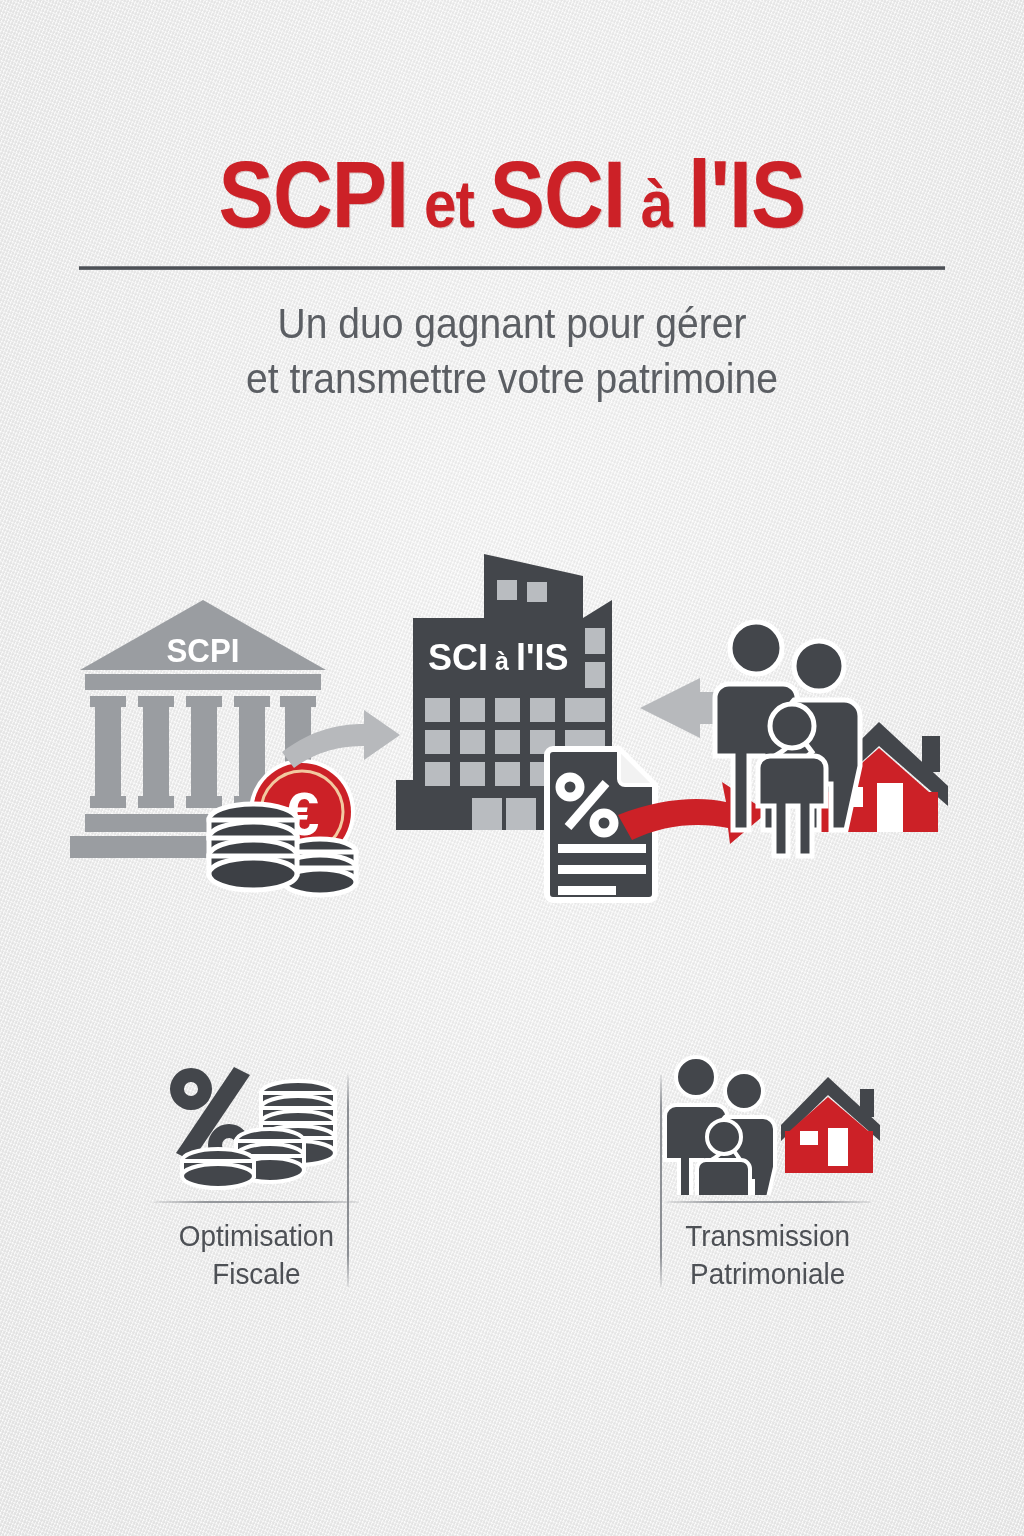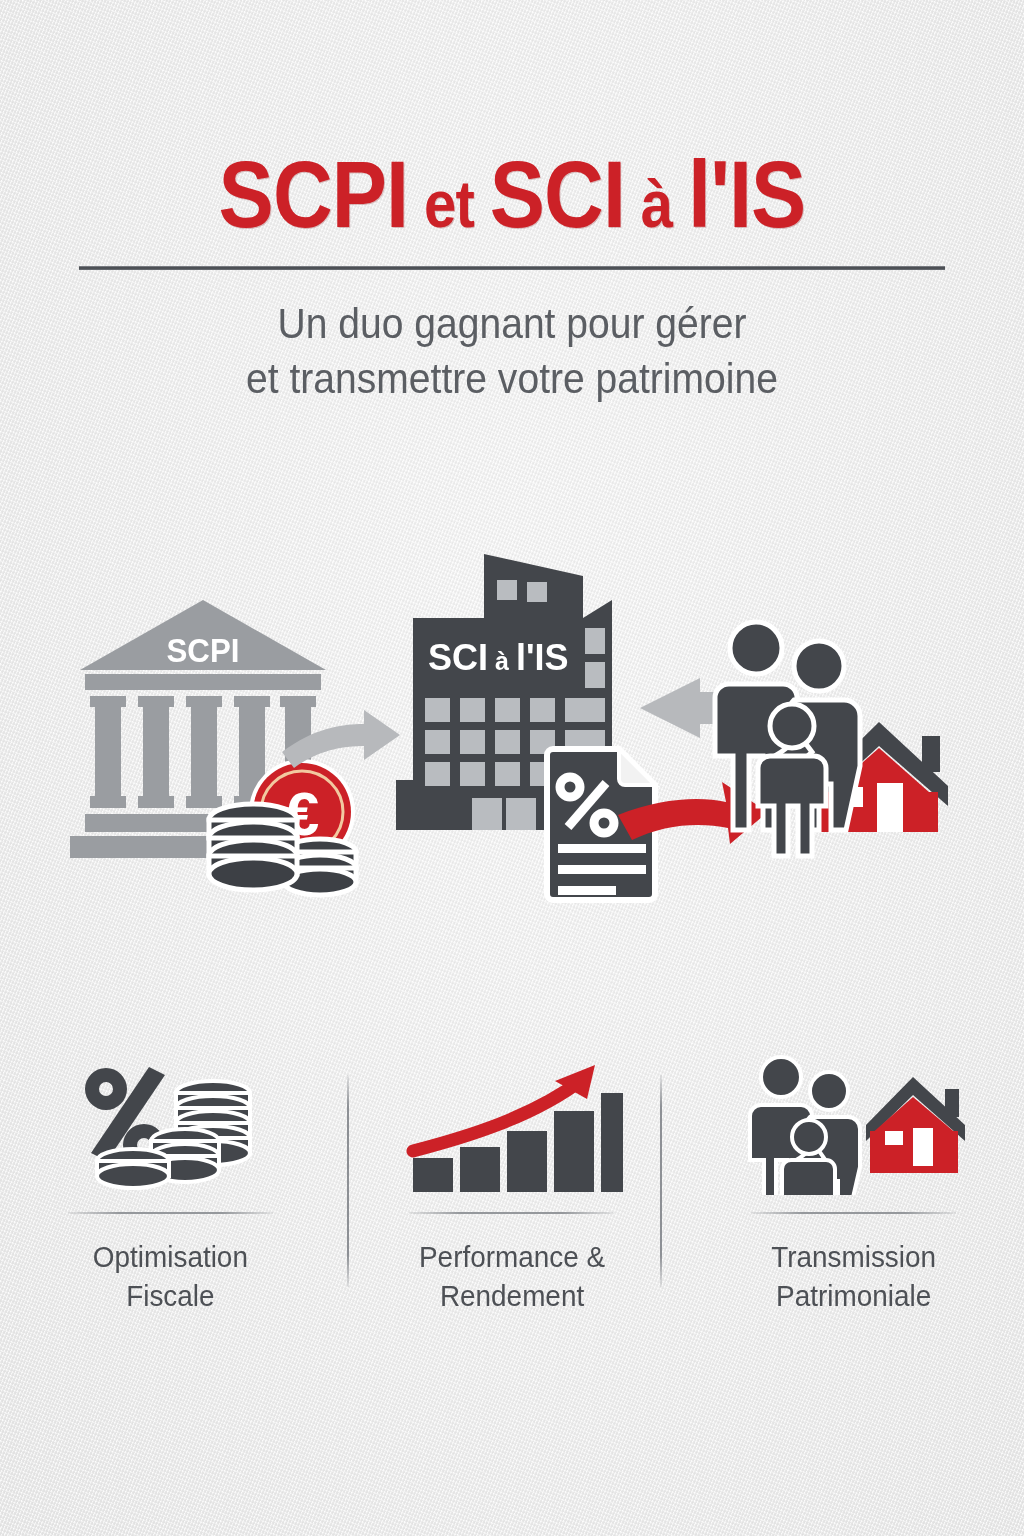--- a/index.html
+++ b/index.html
@@ -84,21 +84,20 @@
     height: 260px;
     display: flex;
     z-index: 3;
   }
   .pillar {
     flex: 1 1 0;
     position: relative;
     display: flex;
     flex-direction: column;
     align-items: center;
-    justify-content: space-between;
   }
   .pillar-icon {
     height: 140px;
     display: flex;
     align-items: flex-end;
     justify-content: center;
   }
   .pillar-rule {
     width: 205px;
     height: 2px;
@@ -324,40 +323,20 @@
           <rect x="36" y="106" width="72" height="15"></rect>
           <ellipse cx="72" cy="121" rx="36" ry="12"></ellipse>
         </g>
       </svg>
     </div>
     <div class="pillar-rule"></div>
     <div class="pillar-label">Optimisation
 Fiscale</div>
   </div>
 
-  <div class="pillar">
-    <div class="pillar-icon">
-      <svg width="230" height="140" viewBox="0 0 230 140">
-        <g fill="#43464b">
-          <rect x="16" y="103" width="40" height="34"></rect>
-          <rect x="63" y="92" width="40" height="45"></rect>
-          <rect x="110" y="76" width="40" height="61"></rect>
-          <rect x="157" y="56" width="40" height="81"></rect>
-          <rect x="204" y="38" width="22" height="99"></rect>
-        </g>
-        <g>
-          <path d="M16,96 C70,82 136,62 186,24" fill="none" stroke="#cc2127" stroke-width="13" stroke-linecap="round"></path>
-          <polygon points="198,10 158,26 190,44" fill="#cc2127"></polygon>
-        </g>
-      </svg>
-    </div>
-    <div class="pillar-rule"></div>
-    <div class="pillar-label">Performance &amp;
-Rendement</div>
-  </div>
 
   <div class="pillar">
     <div class="pillar-icon">
       <svg width="240" height="140" viewBox="0 0 240 140">
 
         <g>
           <polygon points="180,22 232,70 232,86 180,40 133,86 133,70" fill="#43464b"></polygon>
           <rect x="212" y="34" width="14" height="28" fill="#43464b"></rect>
           <polygon points="180,42 225,80 225,118 137,118 137,80" fill="#cc2127"></polygon>
           <rect x="137" y="76" width="88" height="42" fill="#cc2127"></rect>

